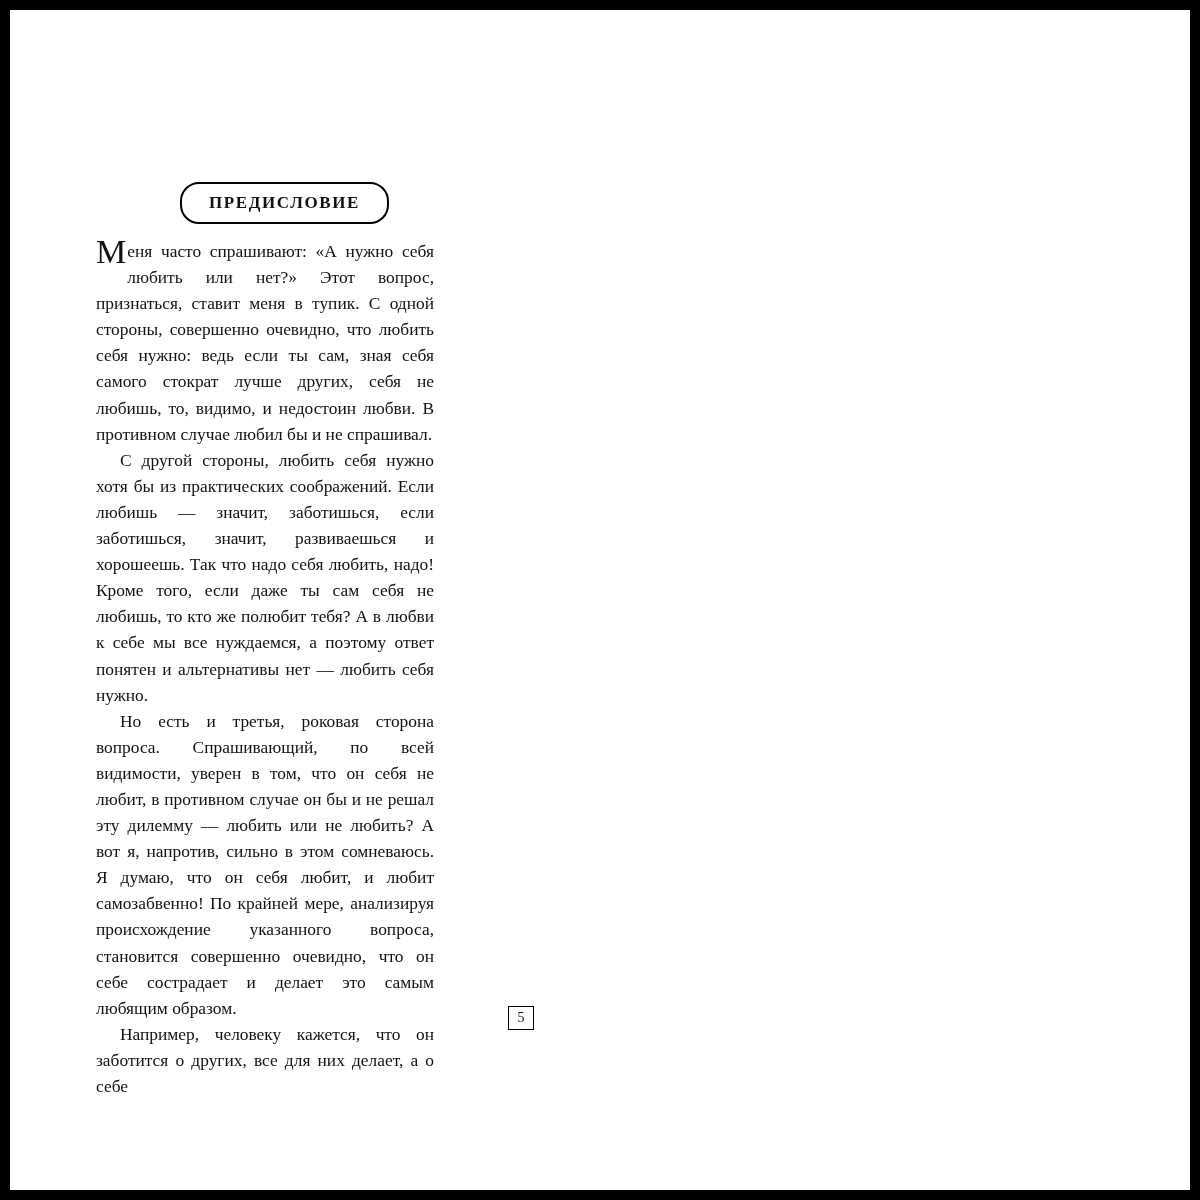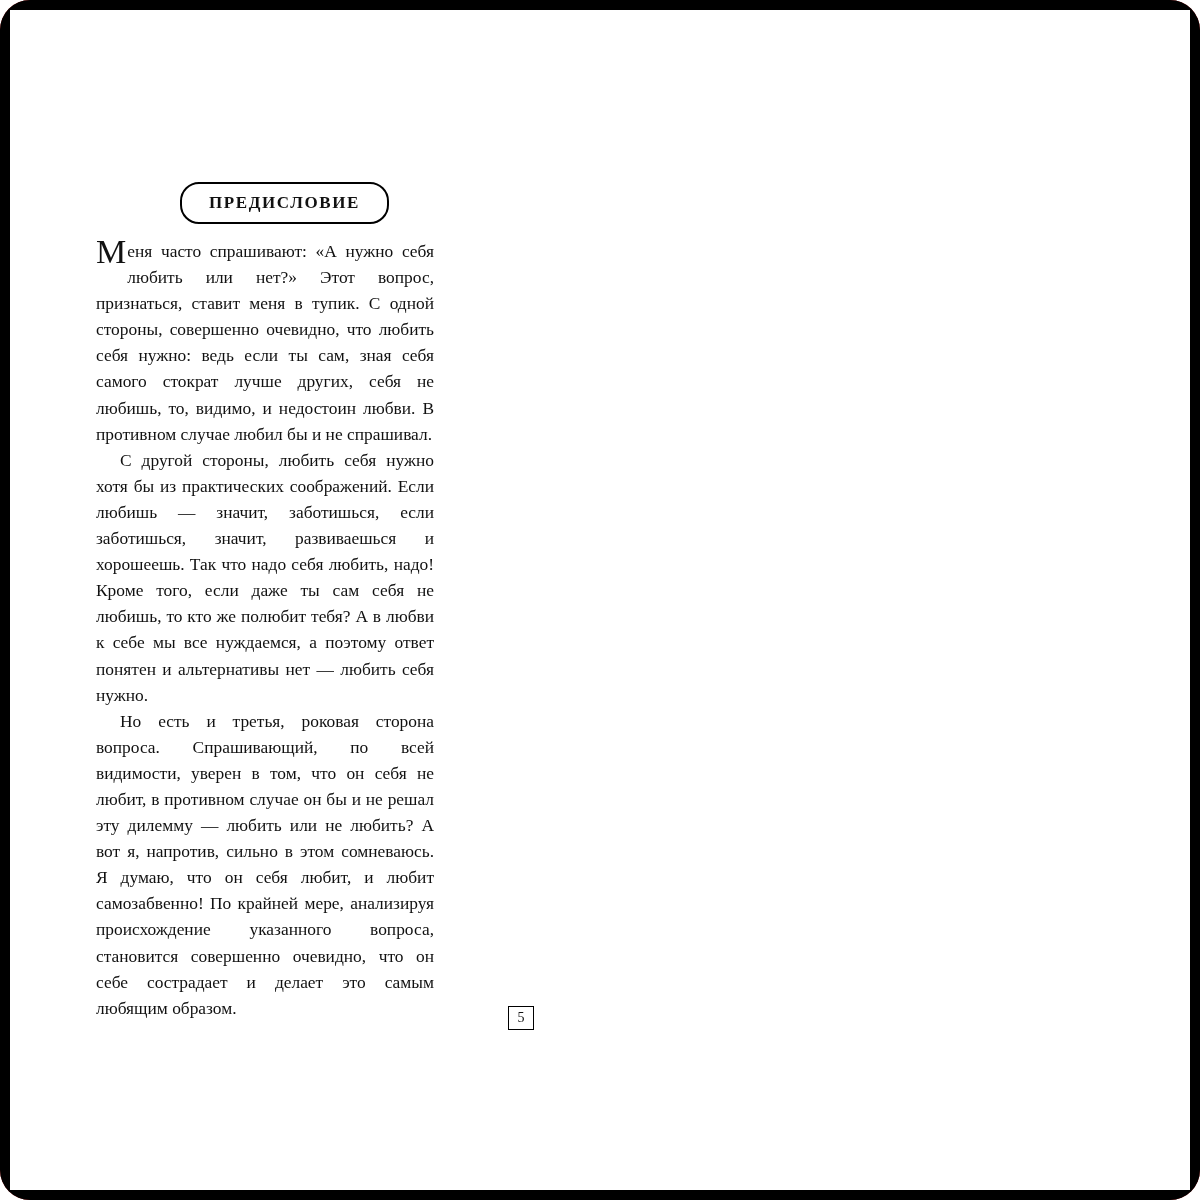--- a/index.html
+++ b/index.html
@@ -8,21 +8,20 @@
     background: #ffffff;
   }
   .page-root {
     position: relative;
     width: 1200px;
     height: 1200px;
     background: #b91c1c;
     overflow: hidden;
     font-family: "Liberation Serif", serif;
     color: #111111;
-    border-radius: 30px;
   }
   
   .scan-frame {
     position: absolute;
     left: 0; top: 0;
     width: 1200px; height: 1200px;
     box-sizing: border-box;
     border: 10px solid #000000;
   }
   .spread {
@@ -127,20 +126,21 @@
     <div class="page page-left">
 
       <div class="chapter-title-box">
         <span class="inner">ПРЕДИСЛОВИЕ</span>
       </div>
 
       <div class="col-left">
         <p class="first"><span class="dropcap">М</span><span>еня часто спрашивают: «А нужно себя любить или нет?» Этот вопрос, признаться, ставит меня в тупик. С одной стороны, совершенно очевидно, что любить себя нужно: ведь если ты сам, зная себя самого стократ лучше других, себя не любишь, то, видимо, и недостоин любви. В противном случае любил бы и не спрашивал.</span></p>
         <p>С другой стороны, любить себя нужно хотя бы из практических соображений. Если любишь — значит, заботишься, если заботишься, значит, развиваешься и хорошеешь. Так что надо себя любить, надо! Кроме того, если даже ты сам себя не любишь, то кто же полюбит тебя? А в любви к себе мы все нуждаемся, а поэтому ответ понятен и альтернативы нет — любить себя нужно.</p>
         <p>Но есть и третья, роковая сторона вопроса. Спрашивающий, по всей видимости, уверен в том, что он себя не любит, в противном случае он бы и не решал эту дилемму — любить или не любить? А вот я, напротив, сильно в этом сомневаюсь. Я думаю, что он себя любит, и любит самозабвенно! По крайней мере, анализируя происхождение указанного вопроса, становится совершенно очевидно, что он себе сострадает и делает это самым любящим образом.</p>
+        <p>Например, человеку кажется, что он заботится о других, все для них делает, а о себе</p>
       </div>
 
       <div class="page-num page-num-left">5</div>
     </div>
 
     <div class="page page-right">
 
       
 
       

